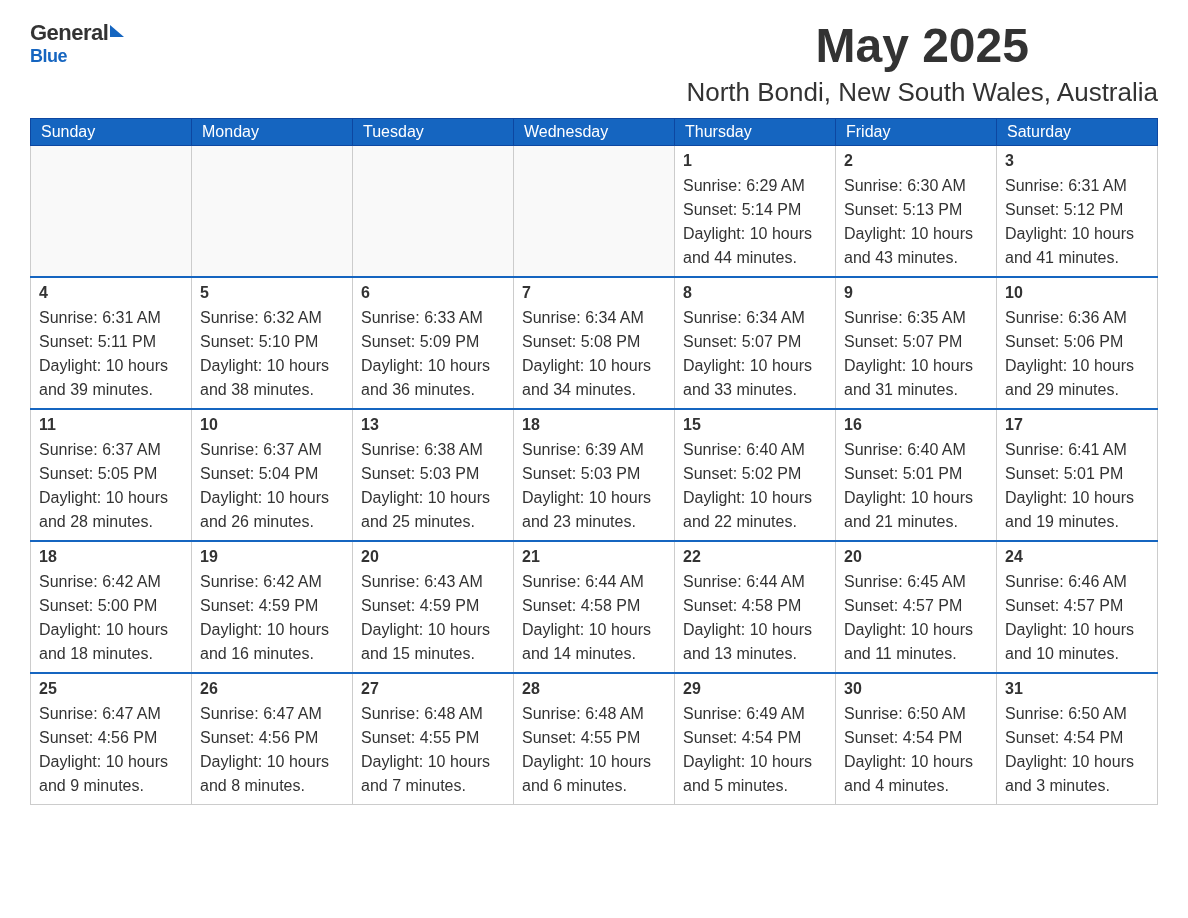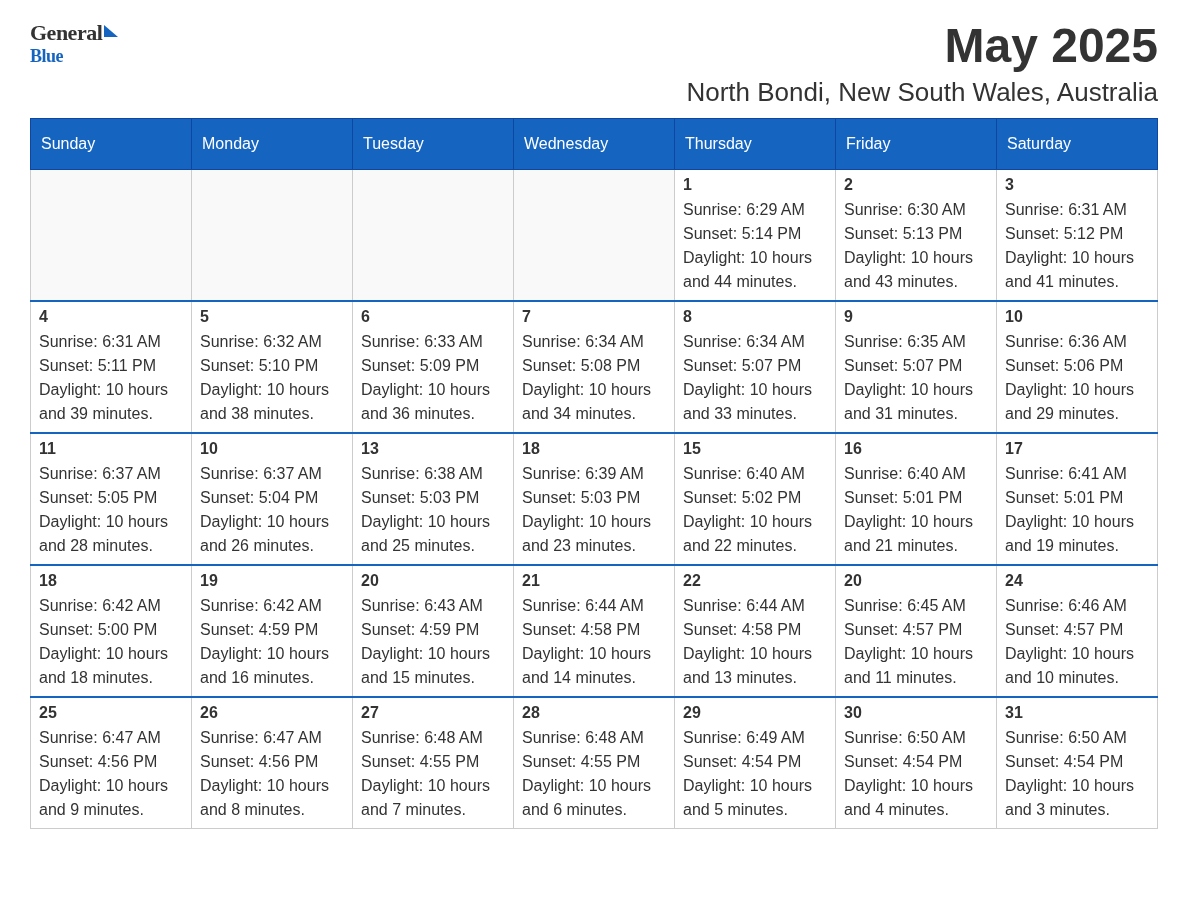--- a/index.html
+++ b/index.html
@@ -17,21 +17,21 @@
       align-items: flex-start;
       margin-bottom: 10px;
     }
     .logo-text-general {
       font-size: 22px;
       font-weight: bold;
       color: #333;
       letter-spacing: -0.5px;
     }
     .title-block {
-      text-align: right;
+      text-align: center;
     }
     .month-year {
       font-size: 48px;
       font-weight: bold;
       color: #333;
       line-height: 1.1;
     }
     .location {
       font-size: 26px;
       color: #333;
@@ -40,21 +40,21 @@
     .calendar {
       width: 100%;
       border-collapse: collapse;
       margin-top: 10px;
     }
     .calendar th {
       background: #1565c0;
       color: #fff;
       font-size: 16px;
       font-weight: normal;
-      padding: 16px 10px;
+      padding: 4px 10px;
       text-align: left;
       border: 1px solid #0d47a1;
     }
     .calendar td {
       vertical-align: top;
       border: 1px solid #ccc;
       padding: 6px 8px;
       width: 14.28%;
       min-height: 100px;
     }
@@ -72,21 +72,20 @@
     .empty-cell {
       background: #f9f9f9;
     }
     .row-divider {
       border-top: 2px solid #1565c0 !important;
     }
     .logo-wrap {
       display: flex;
       flex-direction: column;
       align-items: flex-start;
-      font-family: Liberation Serif, serif;
     }
     .logo-line1 {
       display: flex;
       align-items: center;
     }
     .logo-arrow {
       display: inline-block;
       width: 0;
       height: 0;
       border-style: solid;

